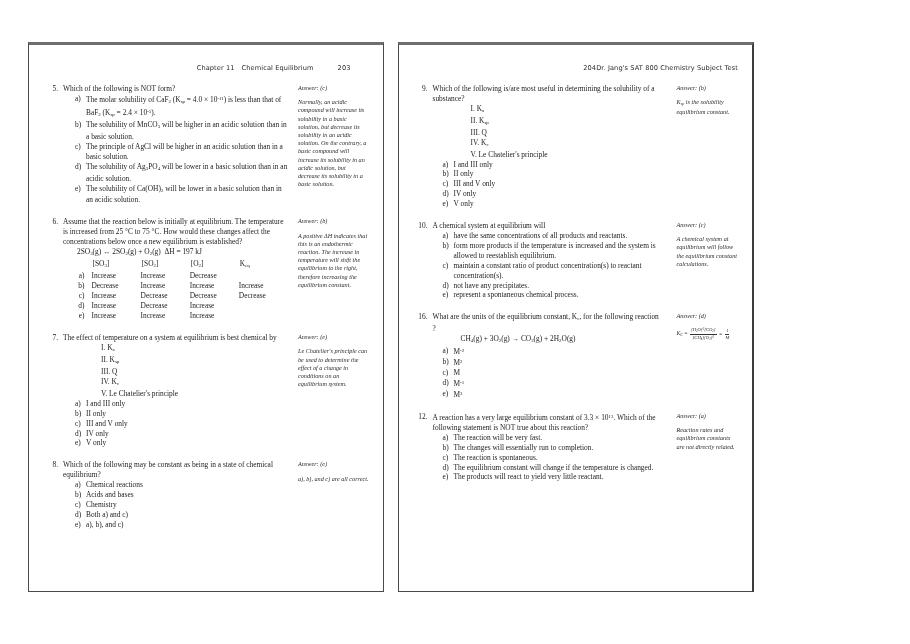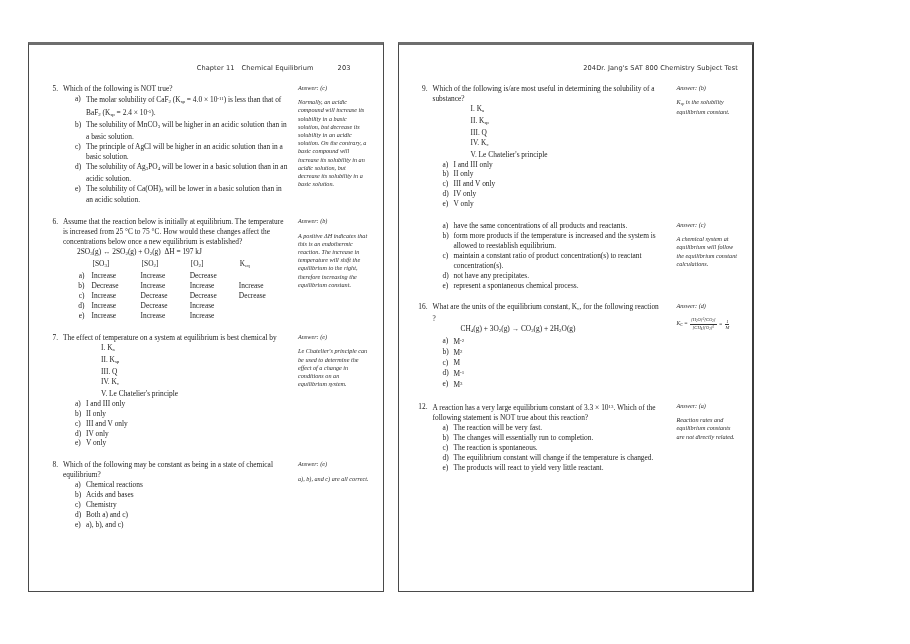--- a/index.html
+++ b/index.html
@@ -187,21 +187,21 @@
     <div class="runhead recto">
       <span>Chapter 11</span><span class="ttl-sp"></span><span>Chemical Equilibrium</span><span class="folio-r">203</span>
     </div>
 
     <div class="qwrap">
 
       <div class="qblock">
         <div class="qmain">
           <div class="qline">
             <div class="qnum">5.</div>
-            <div class="qstem">Which of the following is NOT true?</div>
+            <div class="qstem">Which of the following is NOT form?</div>
           </div>
           <ul class="choices">
             <li>
                 <span class="lbl">a)</span>
                 <span class="txt">The molar solubility of CaF<sub>2</sub> (K<sub>sp</sub> = 4.0 × 10<sup>-11</sup>) is less than that of BaF<sub>2</sub> (K<sub>sp</sub> = 2.4 × 10<sup>-5</sup>).</span>
               </li>
             <li>
                 <span class="lbl">b)</span>
                 <span class="txt">The solubility of MnCO<sub>3</sub> will be higher in an acidic solution than in a basic solution.</span>
               </li>
@@ -410,20 +410,24 @@
           </ul>
         </div>
         <div class="qside">
           <p class="ans-head">Answer: (b)</p>
           <p class="ans-body">K<sub>sp</sub> is the solubility equilibrium constant.</p>
         </div>
       </div>
 
       <div class="qblock">
         <div class="qmain">
+          <div class="qline">
+            <div class="qnum">10.</div>
+            <div class="qstem">A chemical system at equilibrium will</div>
+          </div>
           <ul class="choices">
             <li>
                 <span class="lbl">a)</span>
                 <span class="txt">have the same concentrations of all products and reactants.</span>
               </li>
             <li>
                 <span class="lbl">b)</span>
                 <span class="txt">form more products if the temperature is increased and the system is allowed to reestablish equilibrium.</span>
               </li>
             <li>

